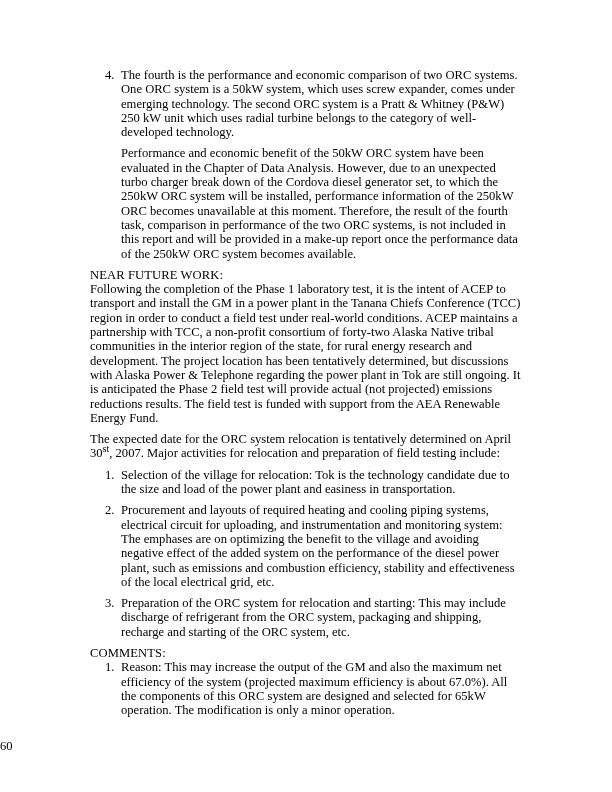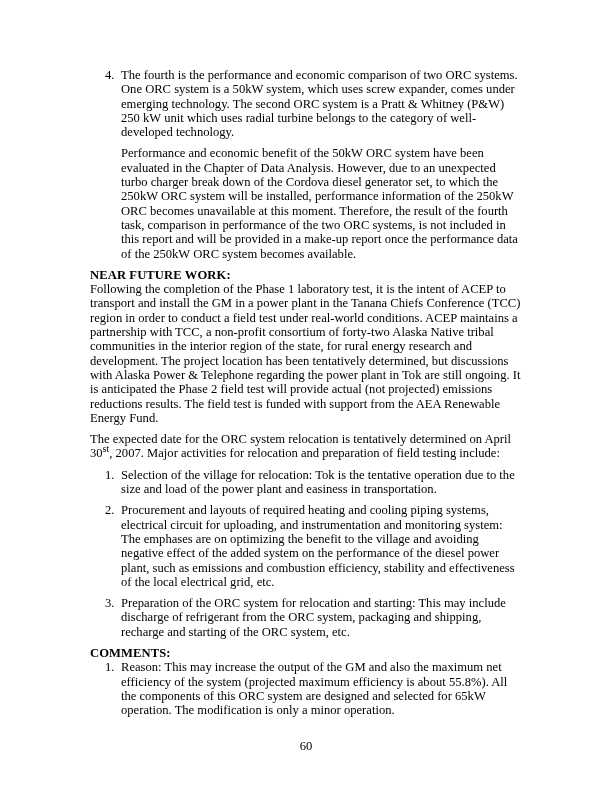--- a/index.html
+++ b/index.html
@@ -32,33 +32,32 @@
   .list-item {
     position: relative;
     padding-left: 31px;
   }
   .list-item .num {
     position: absolute;
     left: 15px;
     top: 0;
   }
   .followup { padding-left: 31px; }
-  .section-header { letter-spacing: 0.1px; font-weight: bold; }
+  .section-header { letter-spacing: 0.1px; }
   sup.sup {
     font-size: 10px;
     line-height: 0;
     vertical-align: super;
   }
   .comment-title { display: block; }
   .page-number {
     position: absolute;
     top: 739px;
     left: 0;
     width: 100%;
-    text-align: center;
     font-size: 12.6px;
   }
 </style>
 </head>
 <body>
 
 <div class="page">
   <div class="content">
 
     <div class="list-item">
@@ -69,36 +68,36 @@
     <p class="para followup gap">Performance and economic benefit of the 50kW ORC system have been evaluated in the Chapter of Data Analysis. However, due to an unexpected turbo charger break down of the Cordova diesel generator set, to which the 250kW ORC system will be installed, performance information of the 250kW ORC becomes unavailable at this moment. Therefore, the result of the fourth task, comparison in performance of the two ORC systems, is not included in this report and will be provided in a make-up report once the performance data of the 250kW ORC system becomes available.</p>
 
     <p class="section-header gap">NEAR FUTURE WORK:</p>
 
     <p class="para">Following the completion of the Phase 1 laboratory test, it is the intent of ACEP to transport and install the GM in a power plant in the Tanana Chiefs Conference (TCC) region in order to conduct a field test under real-world conditions. ACEP maintains a partnership with TCC, a non-profit consortium of forty-two Alaska Native tribal communities in the interior region of the state, for rural energy research and development. The project location has been tentatively determined, but discussions with Alaska Power &amp; Telephone regarding the power plant in Tok are still ongoing. It is anticipated the Phase 2 field test will provide actual (not projected) emissions reductions results. The field test is funded with support from the AEA Renewable Energy Fund.</p>
 
     <p class="para gap"><span>The expected date for the ORC system relocation is tentatively determined on April 30</span><sup class="sup">st</sup><span>, 2007. Major activities for relocation and preparation of field testing include:</span></p>
 
     <div class="list-item gap">
       <span class="num">1.</span>
-      <span>Selection of the village for relocation: Tok is the tentative operation due to the size and load of the power plant and easiness in transportation.</span>
+      <span>Selection of the village for relocation: Tok is the technology candidate due to the size and load of the power plant and easiness in transportation.</span>
     </div>
 
     <div class="list-item gap">
       <span class="num">2.</span>
       <span>Procurement and layouts of required heating and cooling piping systems, electrical circuit for uploading, and instrumentation and monitoring system: The emphases are on optimizing the benefit to the village and avoiding negative effect of the added system on the performance of the diesel power plant, such as emissions and combustion efficiency, stability and effectiveness of the local electrical grid, etc.</span>
     </div>
 
     <div class="list-item gap">
       <span class="num">3.</span>
       <span>Preparation of the ORC system for relocation and starting: This may include discharge of refrigerant from the ORC system, packaging and shipping, recharge and starting of the ORC system, etc.</span>
     </div>
 
     <p class="section-header gap">COMMENTS:</p>
 
     <div class="list-item">
       <span class="num">1.</span>
-      <span>Reason: This may increase the output of the GM and also the maximum net efficiency of the system (projected maximum efficiency is about 55.8%). All the components of this ORC system are designed and selected for 65kW operation. The modification is only a minor operation.</span>
+      <span>Reason: This may increase the output of the GM and also the maximum net efficiency of the system (projected maximum efficiency is about 67.0%). All the components of this ORC system are designed and selected for 65kW operation. The modification is only a minor operation.</span>
     </div>
 
   </div>
 
   <div class="page-number">60</div>
 </div>
 
 </body></html>

